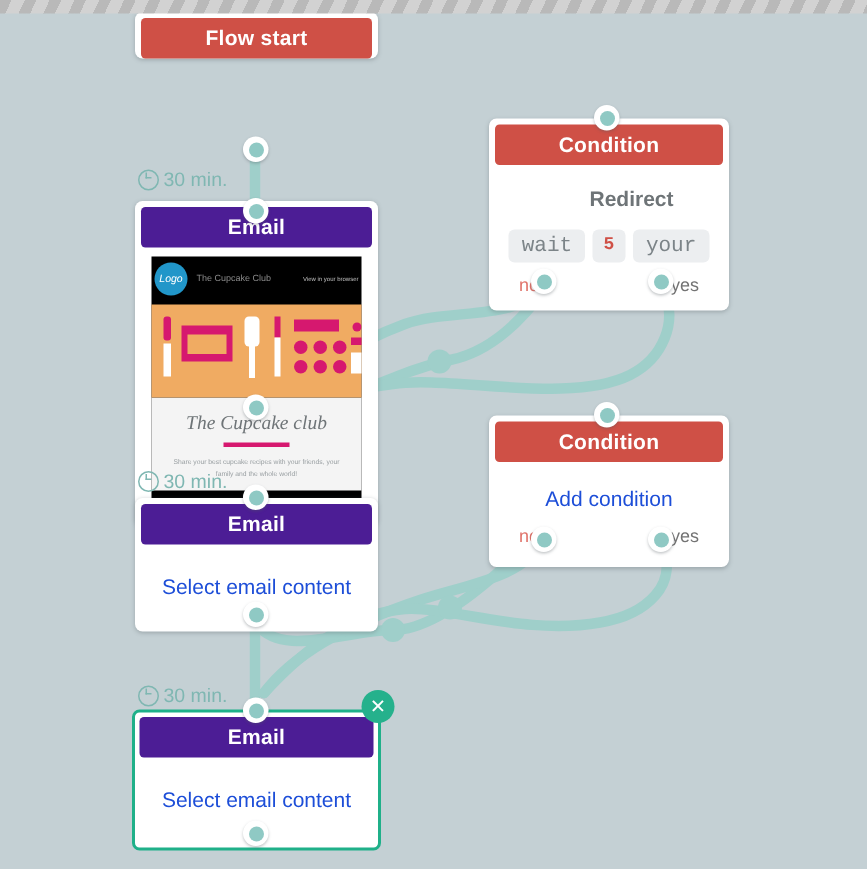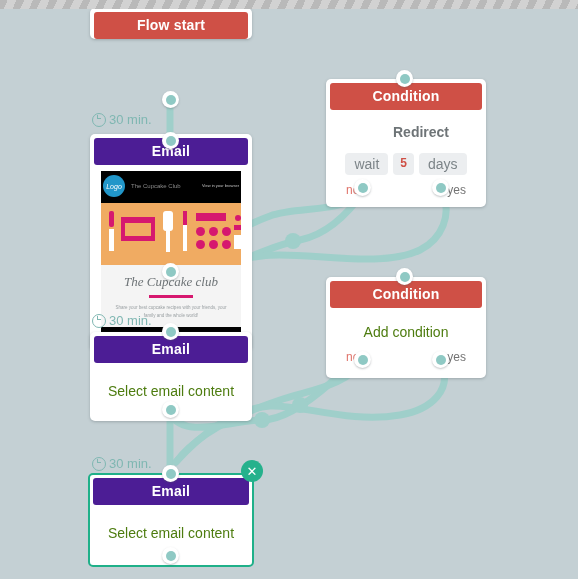--- a/index.html
+++ b/index.html
@@ -29,21 +29,21 @@
   }
   .node .hdr{
     color:#fff;font-weight:bold;font-size:14px;text-align:center;
     padding:5px 0 6px;border-radius:3px;margin:4px 4px 0;
     letter-spacing:.2px;
   }
   .hdr.red{background:#cf5046;}
   .hdr.green{background:#4c1d95;}
   .node .body{
     padding:14px 10px 16px;text-align:center;
-    color:#4d7c0f;font-size:14px;
+    color:#1d4ed8;font-size:14px;
   }
   .node .body.strong{color:#6e7477;font-weight:bold;font-size:14px;}
 
   
   .port{
     position:absolute;width:17px;height:17px;border-radius:50%;
     background:#ffffff;box-shadow:0 1px 2px rgba(80,90,95,.35);
     z-index:20;
   }
   .port::after{
@@ -54,21 +54,21 @@
   
   .delay{
     position:absolute;z-index:15;color:#7fb7b2;font-size:13px;
     display:flex;align-items:center;gap:3px;white-space:nowrap;
   }
   .clock{width:12px;height:12px;border:1.6px solid #7fb7b2;border-radius:50%;position:relative;display:inline-block;}
   .clock::before{content:"";position:absolute;left:4px;top:1.5px;width:1.4px;height:4px;background:#7fb7b2;}
   .clock::after{content:"";position:absolute;left:4.2px;top:4.6px;width:3.6px;height:1.4px;background:#7fb7b2;}
 
   
-  .pills{display:flex;justify-content:center;gap:5px;margin-top:9px;}
+  .pills{display:flex;justify-content:center;gap:5px;margin-top:9px;font-family:Liberation Mono, monospace;}
   .pill{background:#eceef0;border-radius:4px;padding:3px 9px;font-size:14px;color:#7c8488;}
   .pill.num{color:#cf5046;font-weight:bold;padding:3px 7px;font-size:12px;}
   .yn{display:flex;justify-content:space-between;padding:0 20px;margin-top:8px;font-size:12px;}
   .yn .no{color:#e0736a;}
   .yn .yes{color:#737373;}
 
   
   .node.selected{border:2px solid #1fb089;box-shadow:none;background:#fff;}
   .node.selected .hdr{margin:3px 3px 0;}
   .close-btn{
@@ -170,21 +170,21 @@
   </div>
   <div class="port" style="left:162px;top:263px;"></div>
 
   <div class="port" style="left:396px;top:70px;"></div>
   <div class="node" style="left:326px;top:79px;width:160px;">
     <div class="hdr red">Condition</div>
     <div class="body strong" style="padding-bottom:4px;margin-left:30px;">Redirect</div>
     <div class="pills">
       <span class="pill">wait</span>
       <span class="pill num">5</span>
-      <span class="pill">days</span>
+      <span class="pill">your</span>
     </div>
     <div class="yn" style="padding-bottom:10px;">
       <span class="no">no</span>
       <span class="yes">yes</span>
     </div>
   </div>
   <div class="port" style="left:354px;top:179px;"></div>
   <div class="port" style="left:432px;top:179px;"></div>
 
   <div class="delay" style="left:92px;top:313px;">

